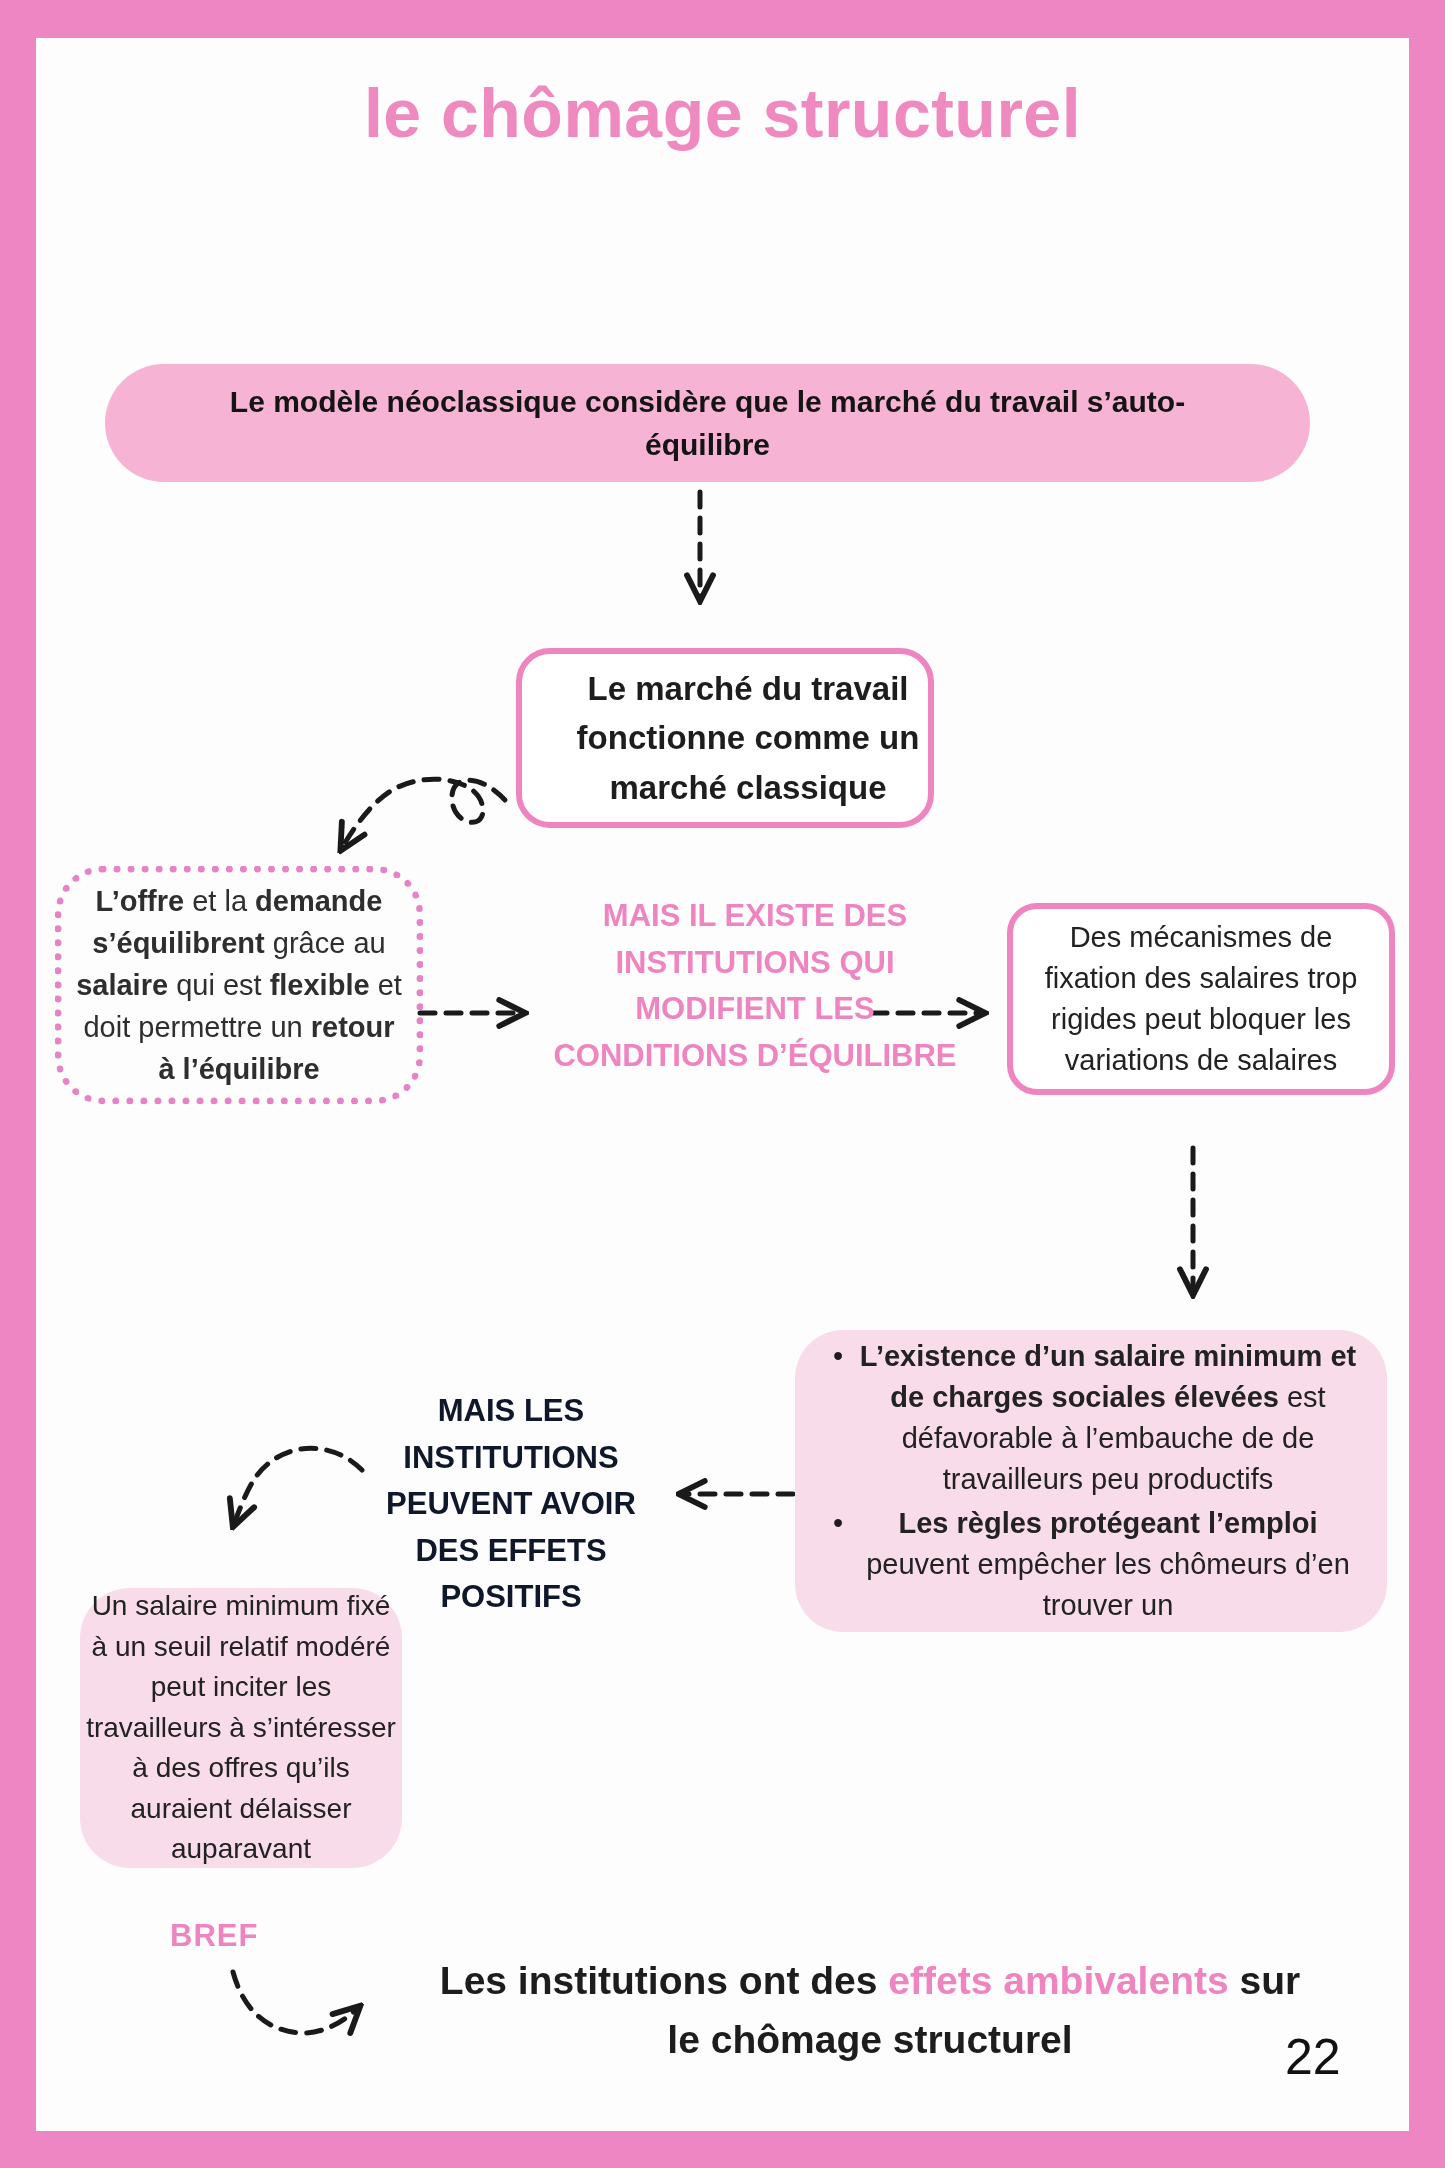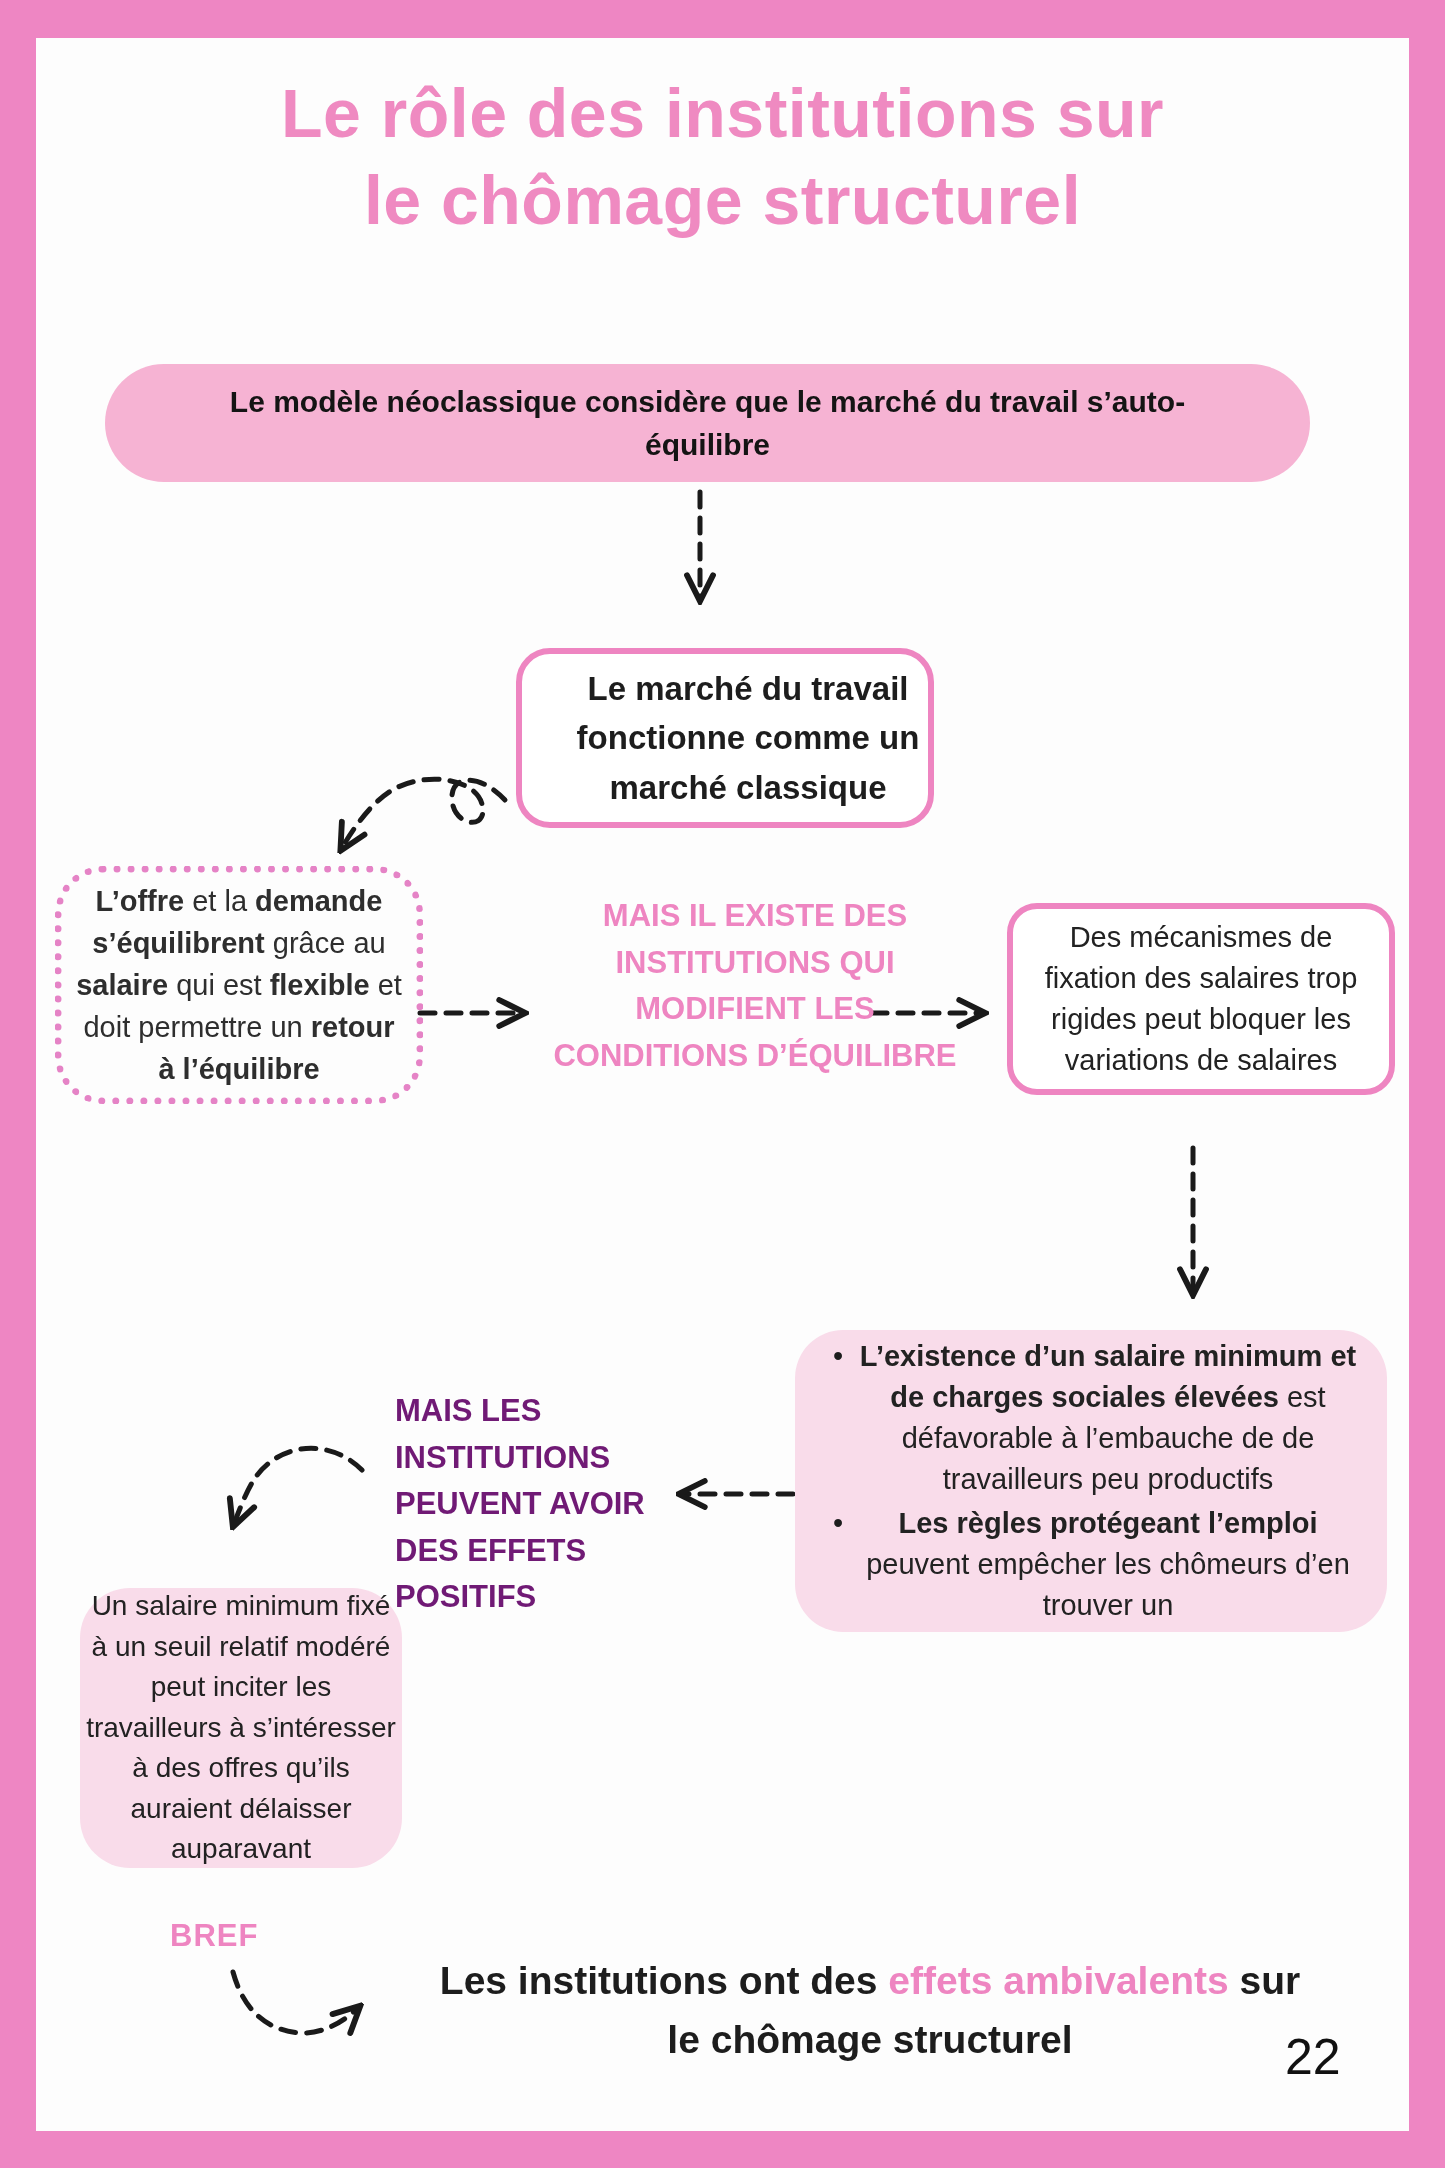--- a/index.html
+++ b/index.html
@@ -30,21 +30,21 @@
         border:6px solid #ee85c1;border-radius:30px;display:flex;align-items:center;justify-content:center;
         text-align:center;font-size:29px;color:#222222;line-height:1.42;padding:16px 10px;}
 
   .negative-box{left:795px;top:1330px;width:592px;height:302px;background:#f9dcea;border-radius:48px;
         padding:30px 26px;font-size:29px;color:#222222;line-height:1.42;
         display:flex;flex-direction:column;justify-content:center;gap:2px;}
   .bullet-item{display:flex;align-items:flex-start;}
   .bullet-dot{width:34px;flex:0 0 34px;text-align:center;font-size:29px;line-height:1.42;color:#1d1d1d;}
   .bullet-text{flex:1;text-align:center;}
 
-  .positive-label{left:395px;top:1388px;width:270px;color:#701a75;
+  .positive-label{left:376px;top:1388px;width:270px;text-align:center;color:#0f172a;
         font-weight:700;font-size:31px;line-height:1.5;}
 
   .minwage-box{left:80px;top:1588px;width:322px;height:280px;background:#f9dcea;border-radius:50px;
         display:flex;align-items:center;justify-content:center;text-align:center;
         font-size:28px;color:#222222;line-height:1.45;padding:0 6px;}
 
   .bref-label{left:170px;top:1918px;color:#ee85c1;font-weight:700;font-size:31px;letter-spacing:1px;}
 
   .conclusion{left:420px;top:1952px;width:900px;text-align:center;font-size:39px;font-weight:700;
         color:#1d1d1d;line-height:1.5;}
@@ -70,21 +70,20 @@
     <path class="arrow-path" d="M 505 800 C 480 773, 450 774, 452 800 C 454 827, 489 831, 482 804 C 475 779, 428 771, 394 789 C 374 800, 355 825, 342 848" marker-end="url(#ah)"></path>
     <path class="arrow-path" d="M 420 1013 L 522 1013" marker-end="url(#ah)"></path>
     <path class="arrow-path" d="M 872 1013 L 982 1013" marker-end="url(#ah)"></path>
     <path class="arrow-path" d="M 1193 1148 L 1193 1292" marker-end="url(#ah)"></path>
     <path class="arrow-path" d="M 793 1494 L 682 1494" marker-end="url(#ah)"></path>
     <path class="arrow-path" d="M 362 1470 C 330 1438, 280 1442, 255 1478 C 247 1490, 240 1508, 234 1524" marker-end="url(#ah)"></path>
     <path class="arrow-path" d="M 233 1972 C 242 2005, 262 2030, 300 2033 C 322 2034, 342 2023, 358 2008" marker-end="url(#ah)"></path>
   </svg>
 
   <div class="abs title">
-    <div>Le rôle des institutions sur</div>
     <div>le chômage structurel</div>
   </div>
 
   <div class="abs pill">
     <span>Le modèle néoclassique considère que le marché du travail s’auto-équilibre</span>
   </div>
 
   <div class="abs market-box">
     <span>Le marché du travail fonctionne comme un marché classique</span>
   </div>

